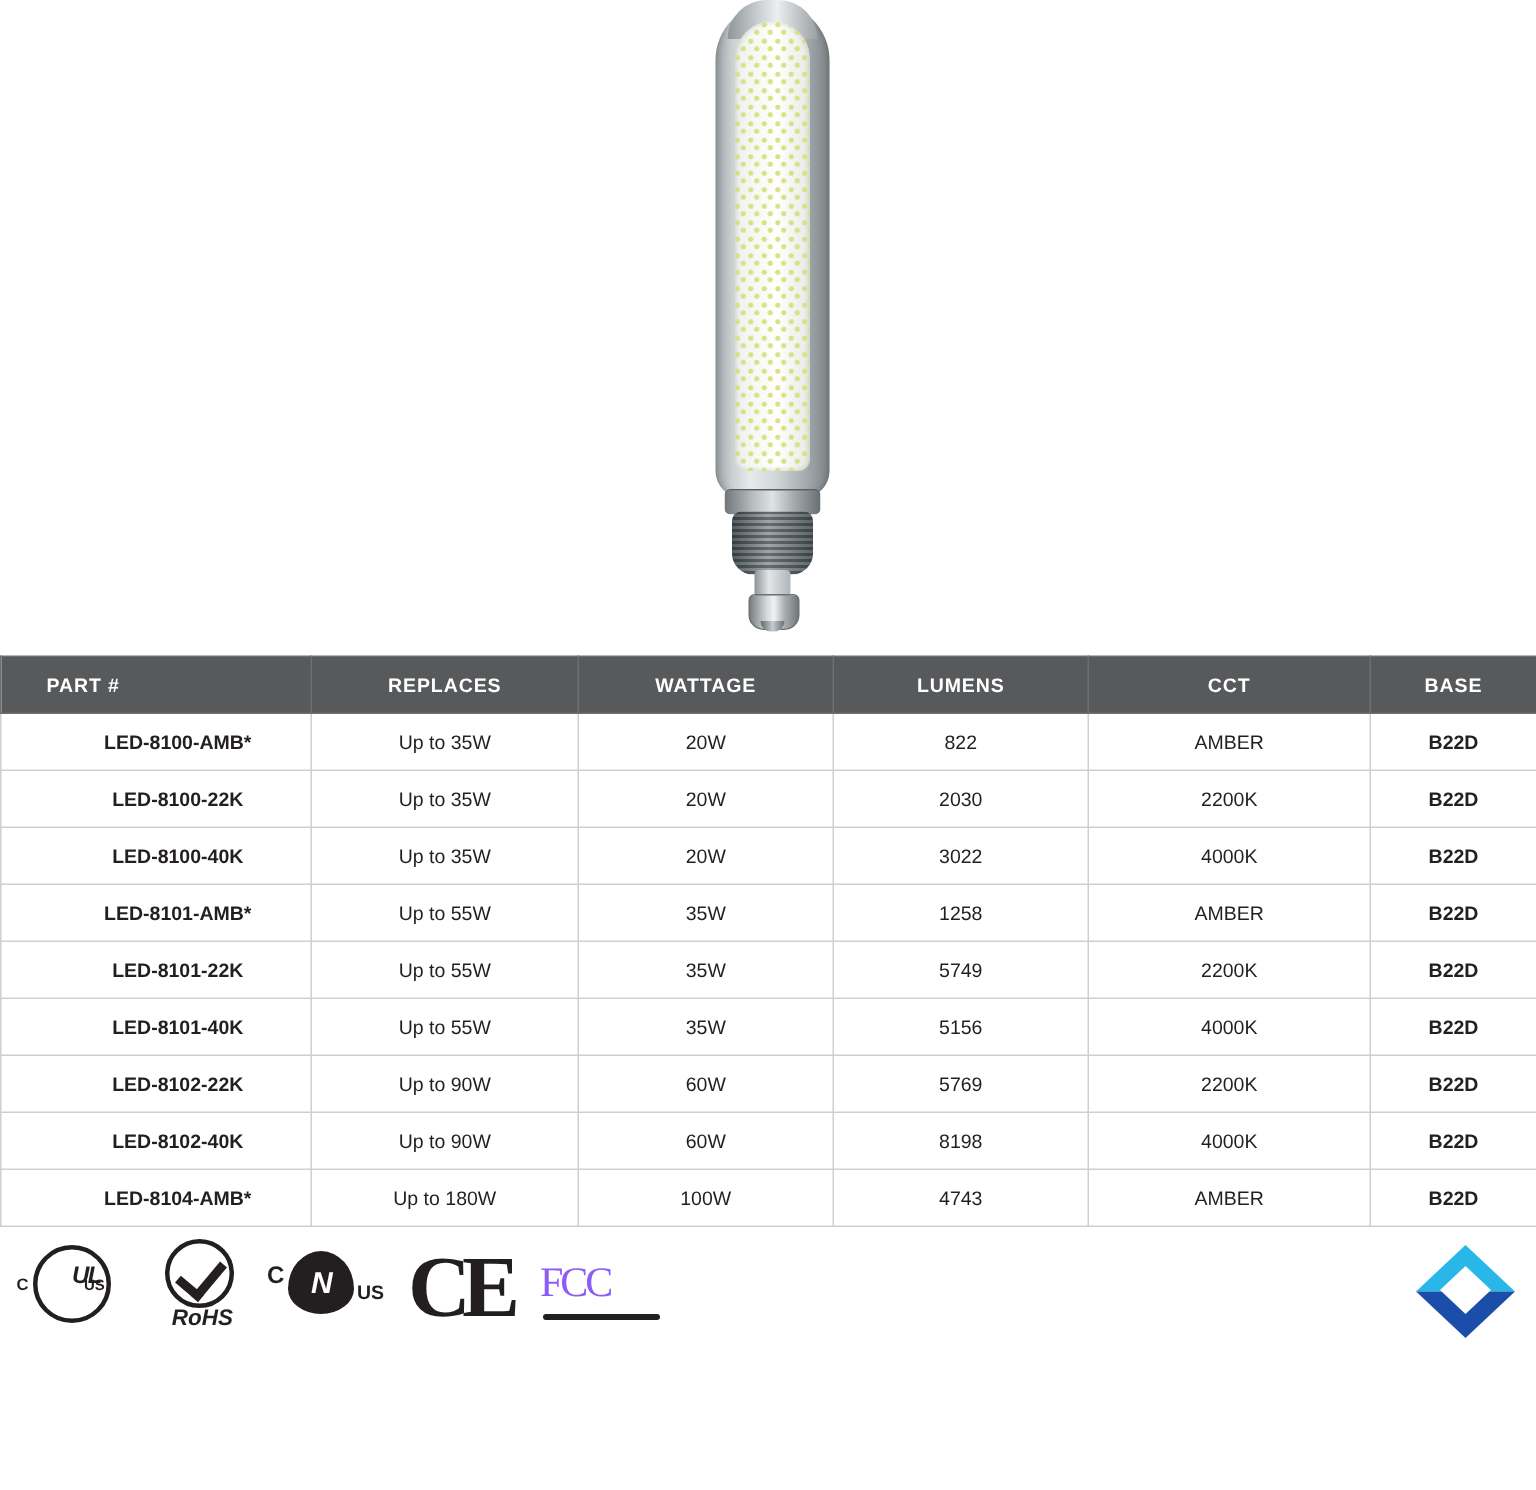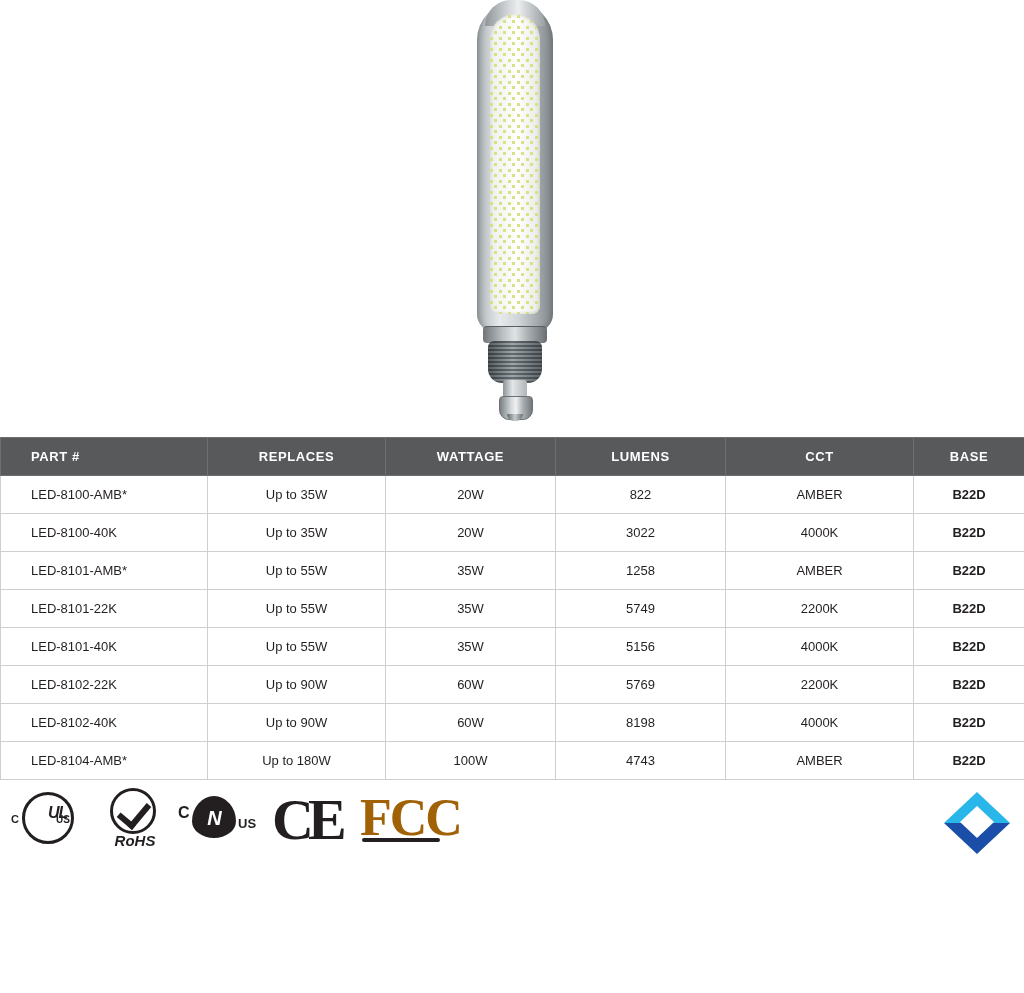--- a/index.html
+++ b/index.html
@@ -144,23 +144,23 @@
   }
   .spec-table td {
     height: 35px;
     border: 1px solid #cfcfcf;
     font-size: 13px;
     text-align: center;
     color: #231f20;
     font-weight: bold;
   }
   .spec-table td.part {
-    text-align: left;
+    text-align: center;
     padding-left: 30px;
-    font-weight: normal;
+    font-weight: bold;
     border-radius: 10px;
   }
   .spec-table th.part-head {
     text-align: left;
     padding-left: 30px;
   }
   .spec-table td.replaces,
   .spec-table td.cct {
     font-weight: normal;
   }
@@ -258,25 +258,25 @@
     line-height: 52px;
     color: #231f20;
   }
   .ce-c { left: 0; }
   .ce-e { left: 36px; }
 
   
   .fcc-logo { left: 360px; top: 16px; width: 82px; height: 48px; }
   .fcc-text {
     font-family: "Liberation Serif", serif;
-    font-size: 52px;
-    font-weight: bold;
+    font-size: 28px;
+    font-weight: normal;
     letter-spacing: -2px;
     line-height: 44px;
-    color: #a16207;
+    color: #8b5cf6;
   }
   .fcc-underline {
     position: absolute;
     left: 2px; top: 42px;
     width: 78px; height: 4px;
     background: #231f20;
     border-radius: 2px;
   }
 
   
@@ -350,20 +350,28 @@
   <tbody>
     <tr>
       <td class="part">LED-8100-AMB*</td>
       <td class="replaces">Up to 35W</td>
       <td class="wattage">20W</td>
       <td class="lumens">822</td>
       <td class="cct">AMBER</td>
       <td>B22D</td>
     </tr>
     <tr>
+      <td class="part">LED-8100-22K</td>
+      <td class="replaces">Up to 35W</td>
+      <td class="wattage">20W</td>
+      <td class="lumens">2030</td>
+      <td class="cct">2200K</td>
+      <td>B22D</td>
+    </tr>
+    <tr>
       <td class="part">LED-8100-40K</td>
       <td class="replaces">Up to 35W</td>
       <td class="wattage">20W</td>
       <td class="lumens">3022</td>
       <td class="cct">4000K</td>
       <td>B22D</td>
     </tr>
     <tr>
       <td class="part">LED-8101-AMB*</td>
       <td class="replaces">Up to 55W</td>

